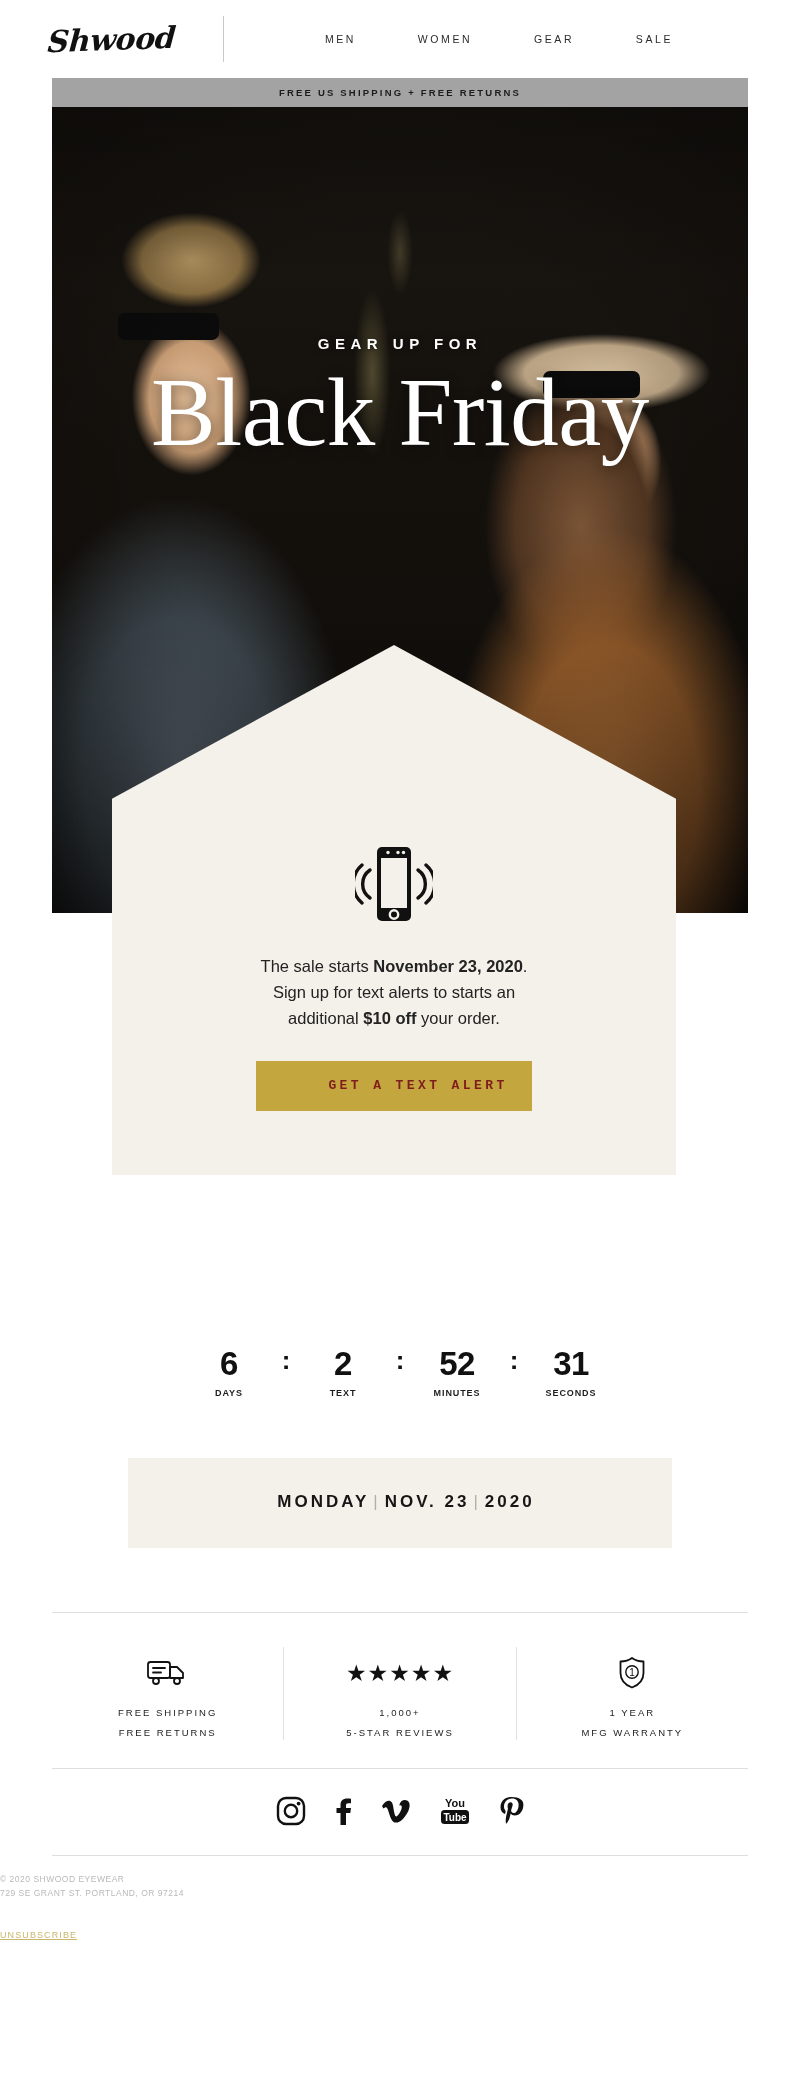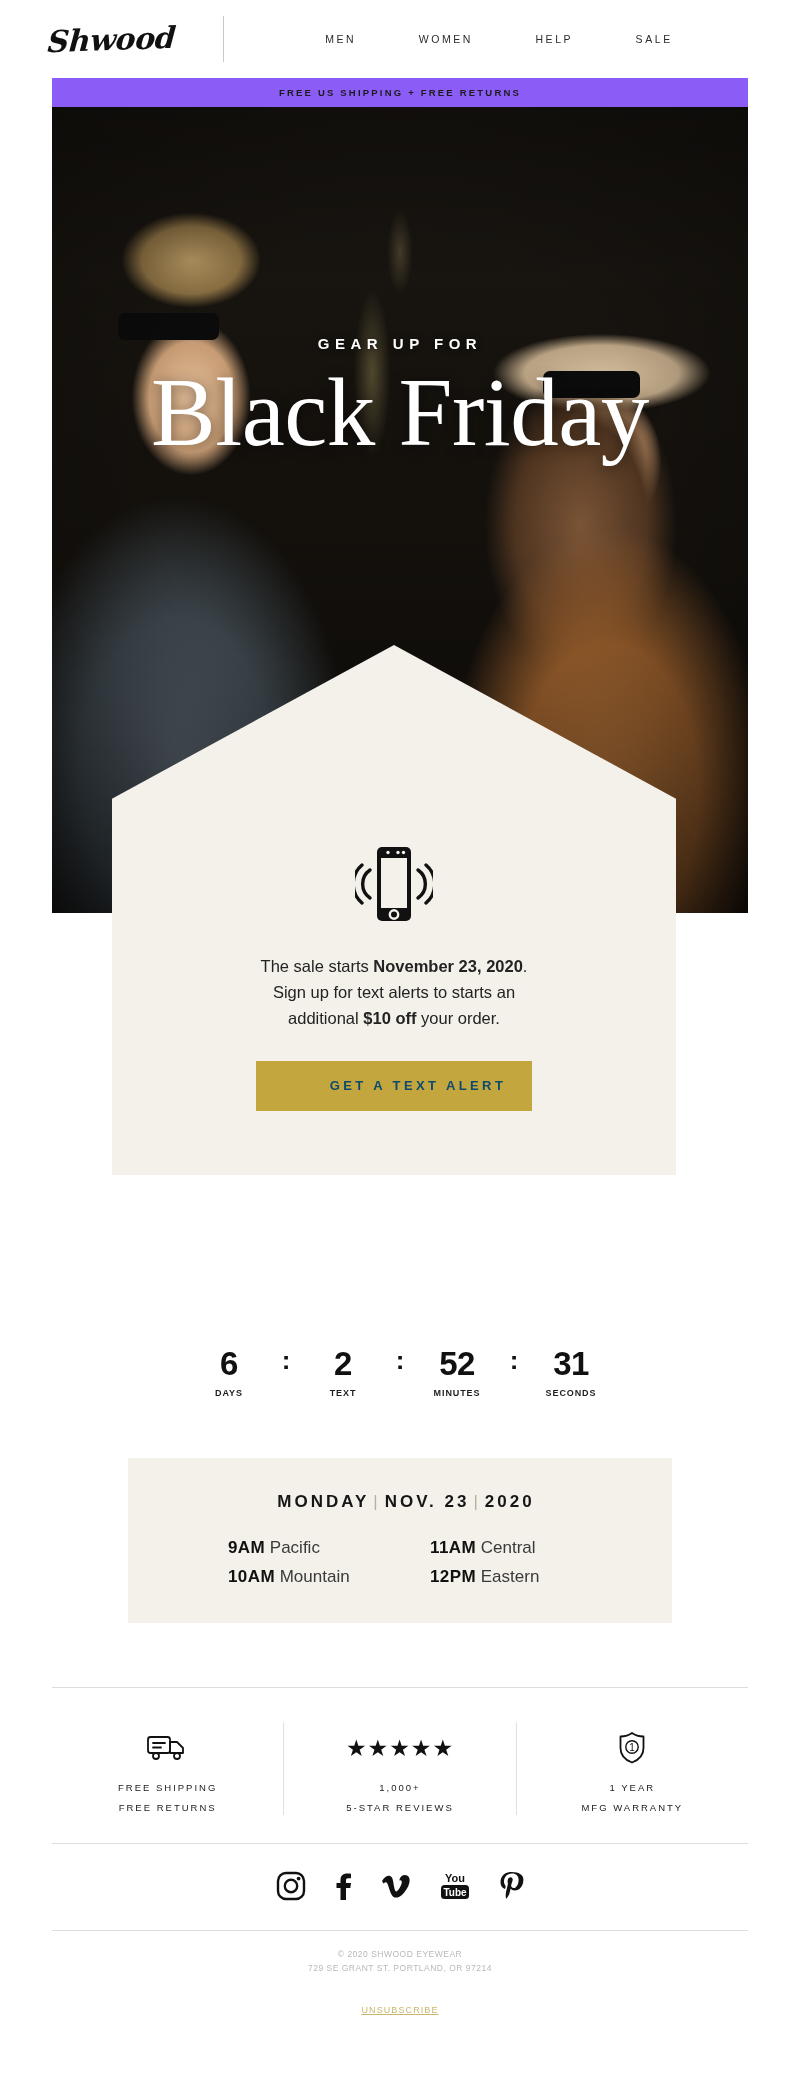--- a/index.html
+++ b/index.html
@@ -43,21 +43,21 @@
     font-size: 10.5px;
     letter-spacing: 2.6px;
     color: #2b2b2b;
     text-decoration: none;
     font-weight: 400;
     white-space: nowrap;
   }
 
   
   .ship-banner {
-    background: #8b5cf6;
+    background: #a3a3a3;
     height: 29px;
     margin: 0 52px 0 52px;
     display: flex;
     align-items: center;
     justify-content: center;
   }
   .ship-banner span {
     font-size: 9.5px;
     font-weight: 700;
     letter-spacing: 2.2px;
@@ -149,31 +149,31 @@
     font-size: 16.5px;
     line-height: 1.58;
     color: #232323;
     font-weight: 400;
   }
   .signup-text b { font-weight: 700; }
   .cta {
     display: inline-block;
     margin-top: 30px;
     background: #c4a63f;
-    color: #0c4a6e;
+    color: #7f1d1d;
     width: 276px;
     height: 50px;
     line-height: 50px;
     font-size: 13px;
     font-weight: 700;
     letter-spacing: 3.4px;
     text-decoration: none;
     border: none;
     cursor: pointer;
-    font-family: Liberation Sans, sans-serif;
+    font-family: Liberation Mono, monospace;
     padding-left: 48px;
   }
 
   
   .countdown-section { text-align: center; padding-top: 390px; }
   .countdown-title {
     font-family: "Liberation Serif", serif;
     font-size: 38px;
     font-weight: 400;
     color: #151515;
@@ -266,21 +266,21 @@
     margin: 0 52px;
     display: flex;
     align-items: center;
     justify-content: center;
     gap: 26px;
     padding: 26px 0 28px;
   }
   .social a { display: inline-flex; color: #0f766e; }
 
   
-  .footer { text-align: center; padding: 16px 0 18px; }
+  .footer { padding: 16px 0 18px; }
   .footer-line {
     font-size: 8.5px;
     letter-spacing: 0.5px;
     color: #b9b9b9;
     line-height: 1.65;
   }
   .unsub {
     display: inline-block;
     margin-top: 30px;
     font-size: 9px;
@@ -295,21 +295,21 @@
 <div class="page">
 
   <div class="nav">
     <div class="logo-wrap">
       <div class="logo">Shwood</div>
     </div>
     <div class="nav-divider"></div>
     <div class="nav-links">
       <a class="nav-link" href="#">MEN</a>
       <a class="nav-link" href="#">WOMEN</a>
-      <a class="nav-link" href="#">HELP</a>
+      <a class="nav-link" href="#">GEAR</a>
       <a class="nav-link" href="#">SALE</a>
     </div>
   </div>
 
   <div class="ship-banner">
     <span>FREE US SHIPPING + FREE RETURNS</span>
   </div>
 
   <div class="hero">
     <div class="hero-photo">
@@ -364,26 +364,20 @@
       <div class="clock-unit">
         <div class="clock-num">31</div>
         <div class="clock-label">SECONDS</div>
       </div>
     </div>
   </div>
 
   <div class="tz-panel">
     <div class="tz-head">
       <span>MONDAY</span><span class="bar">|</span><span>NOV. 23</span><span class="bar">|</span><span>2020</span>
-    </div>
-    <div class="tz-grid">
-      <div class="tz-cell"><b>9AM</b> <span>Pacific</span></div>
-      <div class="tz-cell"><b>11AM</b> <span>Central</span></div>
-      <div class="tz-cell"><b>10AM</b> <span>Mountain</span></div>
-      <div class="tz-cell"><b>12PM</b> <span>Eastern</span></div>
     </div>
   </div>
 
   <div style="height:64px"></div>
   <div class="hr"></div>
 
   <div class="badges">
     <div class="badge">
       <div class="badge-icon">
         <svg width="44" height="30" viewBox="0 0 44 30">

